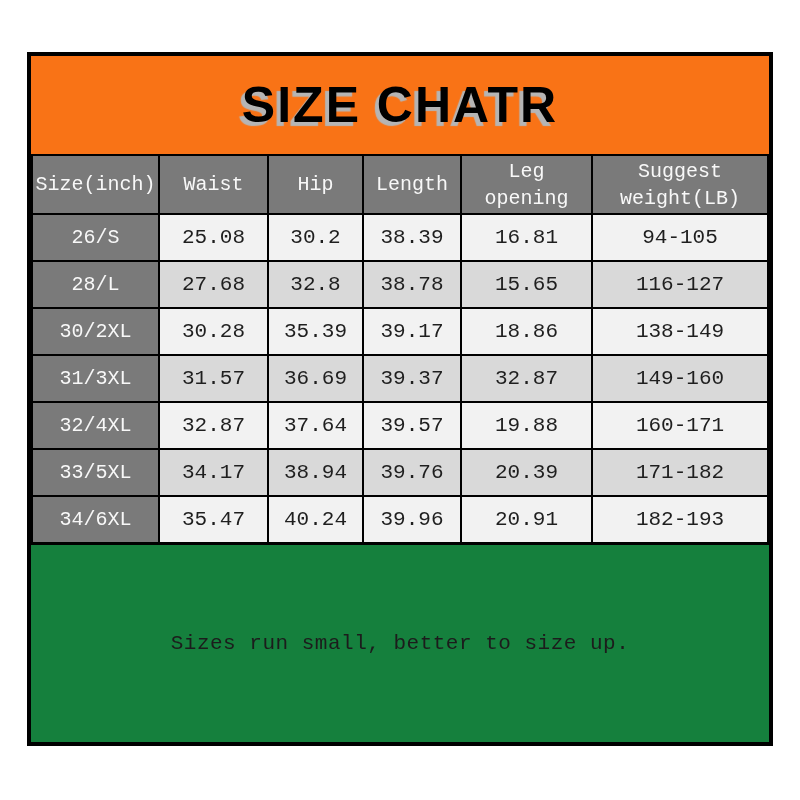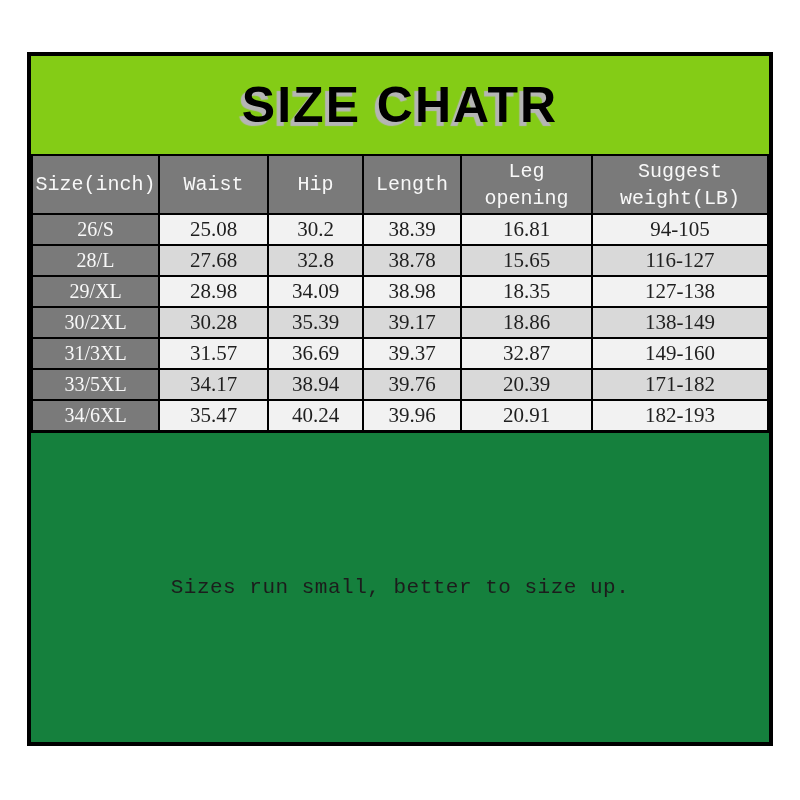--- a/index.html
+++ b/index.html
@@ -27,21 +27,21 @@
     background: #ffffff;
     display: flex;
     flex-direction: column;
   }
   .title-area {
     height: 98px;
     flex: 0 0 98px;
     display: flex;
     align-items: center;
     justify-content: center;
-    background: #84cc16;
+    background: #f97316;
   }
   .title {
     margin: 0;
     font-family: "Liberation Sans", sans-serif;
     font-weight: 700;
     font-size: 50px;
     letter-spacing: 2px;
     color: #000000;
     text-shadow: -4px 4px 1px #b5b5b5;
     white-space: nowrap;
@@ -53,21 +53,21 @@
     font-family: "Liberation Mono", monospace;
   }
   table.size-table th,
   table.size-table td {
     border: 2px solid #000000;
     text-align: center;
     vertical-align: middle;
     padding: 0 2px;
   }
   table.size-table thead tr { height: 59px; }
-  table.size-table tbody tr { height: 31px; font-family: Liberation Serif, serif; }
+  table.size-table tbody tr { height: 47px; }
   table.size-table th {
     background: #7a7a7a;
     color: #f8f8f8;
     font-weight: normal;
     font-size: 20px;
     white-space: pre-line;
     line-height: 1.35;
   }
   table.size-table td {
     font-size: 21px;
@@ -135,42 +135,42 @@
         </tr>
         <tr>
           <td class="rowhead">28/L</td>
           <td>27.68</td>
           <td>32.8</td>
           <td>38.78</td>
           <td>15.65</td>
           <td>116-127</td>
         </tr>
         <tr>
-          <td class="rowhead">29/XL</td>
-          <td>28.98</td>
-          <td>34.09</td>
-          <td>38.98</td>
-          <td>18.35</td>
-          <td>127-138</td>
-        </tr>
-        <tr>
           <td class="rowhead">30/2XL</td>
           <td>30.28</td>
           <td>35.39</td>
           <td>39.17</td>
           <td>18.86</td>
           <td>138-149</td>
         </tr>
         <tr>
           <td class="rowhead">31/3XL</td>
           <td>31.57</td>
           <td>36.69</td>
           <td>39.37</td>
           <td>32.87</td>
           <td>149-160</td>
+        </tr>
+        <tr>
+          <td class="rowhead">32/4XL</td>
+          <td>32.87</td>
+          <td>37.64</td>
+          <td>39.57</td>
+          <td>19.88</td>
+          <td>160-171</td>
         </tr>
         <tr>
           <td class="rowhead">33/5XL</td>
           <td>34.17</td>
           <td>38.94</td>
           <td>39.76</td>
           <td>20.39</td>
           <td>171-182</td>
         </tr>
         <tr>

